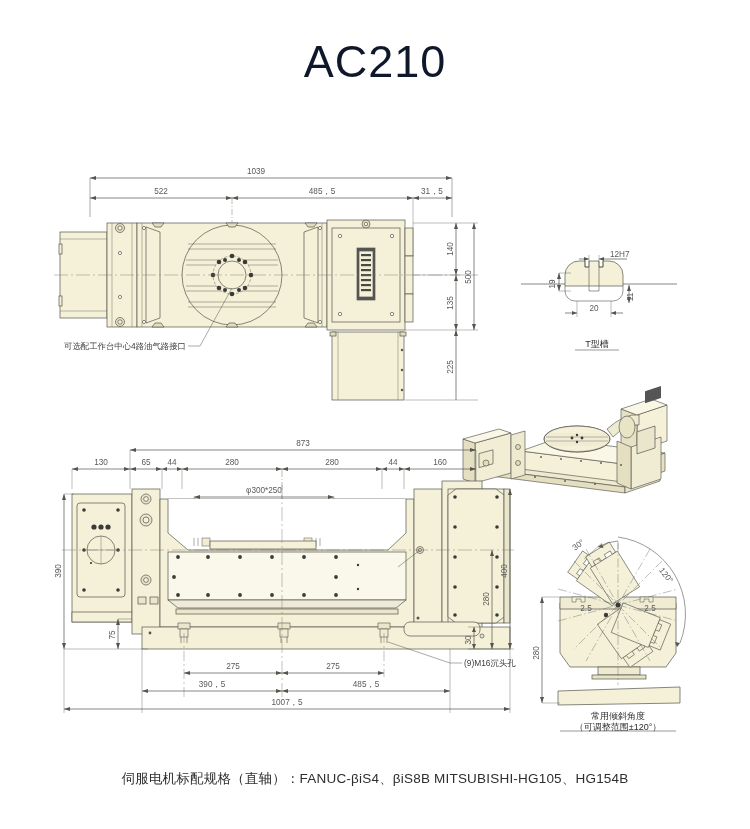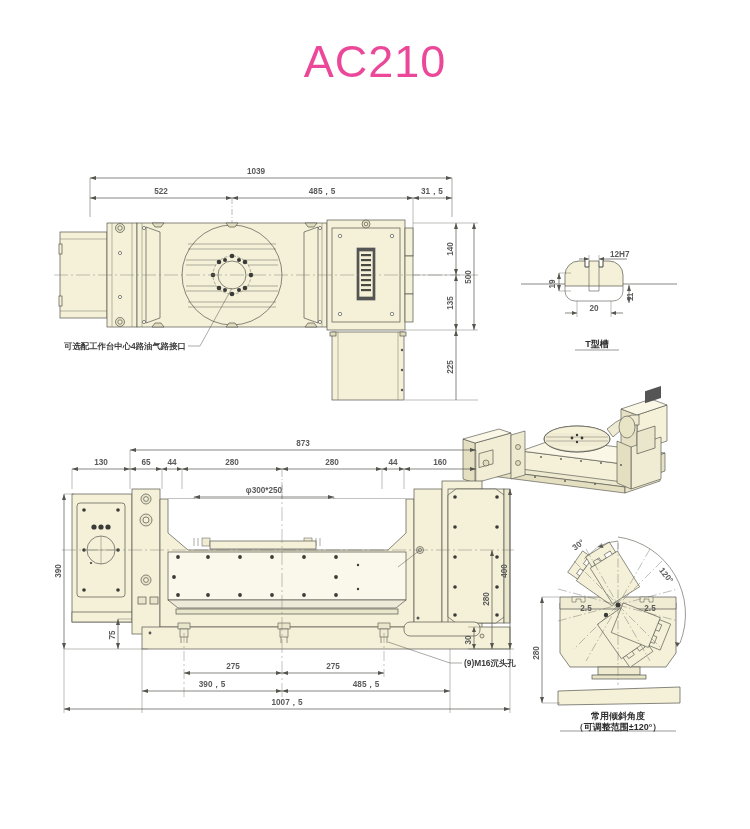--- a/index.html
+++ b/index.html
@@ -22,37 +22,36 @@
     height: 829px;
   }
   .title {
     position: absolute;
     top: 36px;
     left: 0;
     width: 750px;
     text-align: center;
     font-size: 45px;
     letter-spacing: 1px;
-    color: #ec4899;
+    color: #0f172a;
     font-family: "Liberation Sans", "DejaVu Sans", sans-serif;
     font-weight: 400;
   }
   .caption-bottom {
     position: absolute;
     left: 0;
     top: 770px;
     width: 750px;
     text-align: center;
     font-size: 13.5px;
     color: #2e2e2e;
     letter-spacing: 0.2px;
   }
   .dwg {
     position: absolute;
-    font-weight: bold;
   }
   svg { display: block; overflow: visible; }
   text {
     font-family: "Liberation Sans", "DejaVu Sans", sans-serif;
     fill: #555;
   }
   .dimtxt { font-size: 8.2px; fill: #5a5a5a; }
   .noteTxt { font-size: 8.4px; fill: #3c3c3c; }
   .subcap { font-size: 9px; fill: #2e2e2e; }
 </style>
@@ -638,14 +637,15 @@
     <text class="dimtxt" x="52" y="22" text-anchor="middle" transform="rotate(-38 52 22)">30°</text>
     <text class="dimtxt" x="136" y="52" text-anchor="middle" transform="rotate(52 136 52)">120°</text>
     <text class="dimtxt" x="58" y="86" text-anchor="middle">2.5</text>
     <text class="dimtxt" x="122" y="86" text-anchor="middle">2.5</text>
     <text class="dimtxt" x="11" y="128" text-anchor="middle" transform="rotate(-90 11 128)">280</text>
     <text class="subcap" x="90" y="194" text-anchor="middle">常用倾斜角度</text>
     <text class="subcap" x="90" y="205" text-anchor="middle">（可调整范围±120°）</text>
   </svg>
   </div>
 
+  <div class="caption-bottom">伺服电机标配规格（直轴）：FANUC-βiS4、βiS8B  MITSUBISHI-HG105、HG154B</div>
 
 </div>
 
 </body></html>

